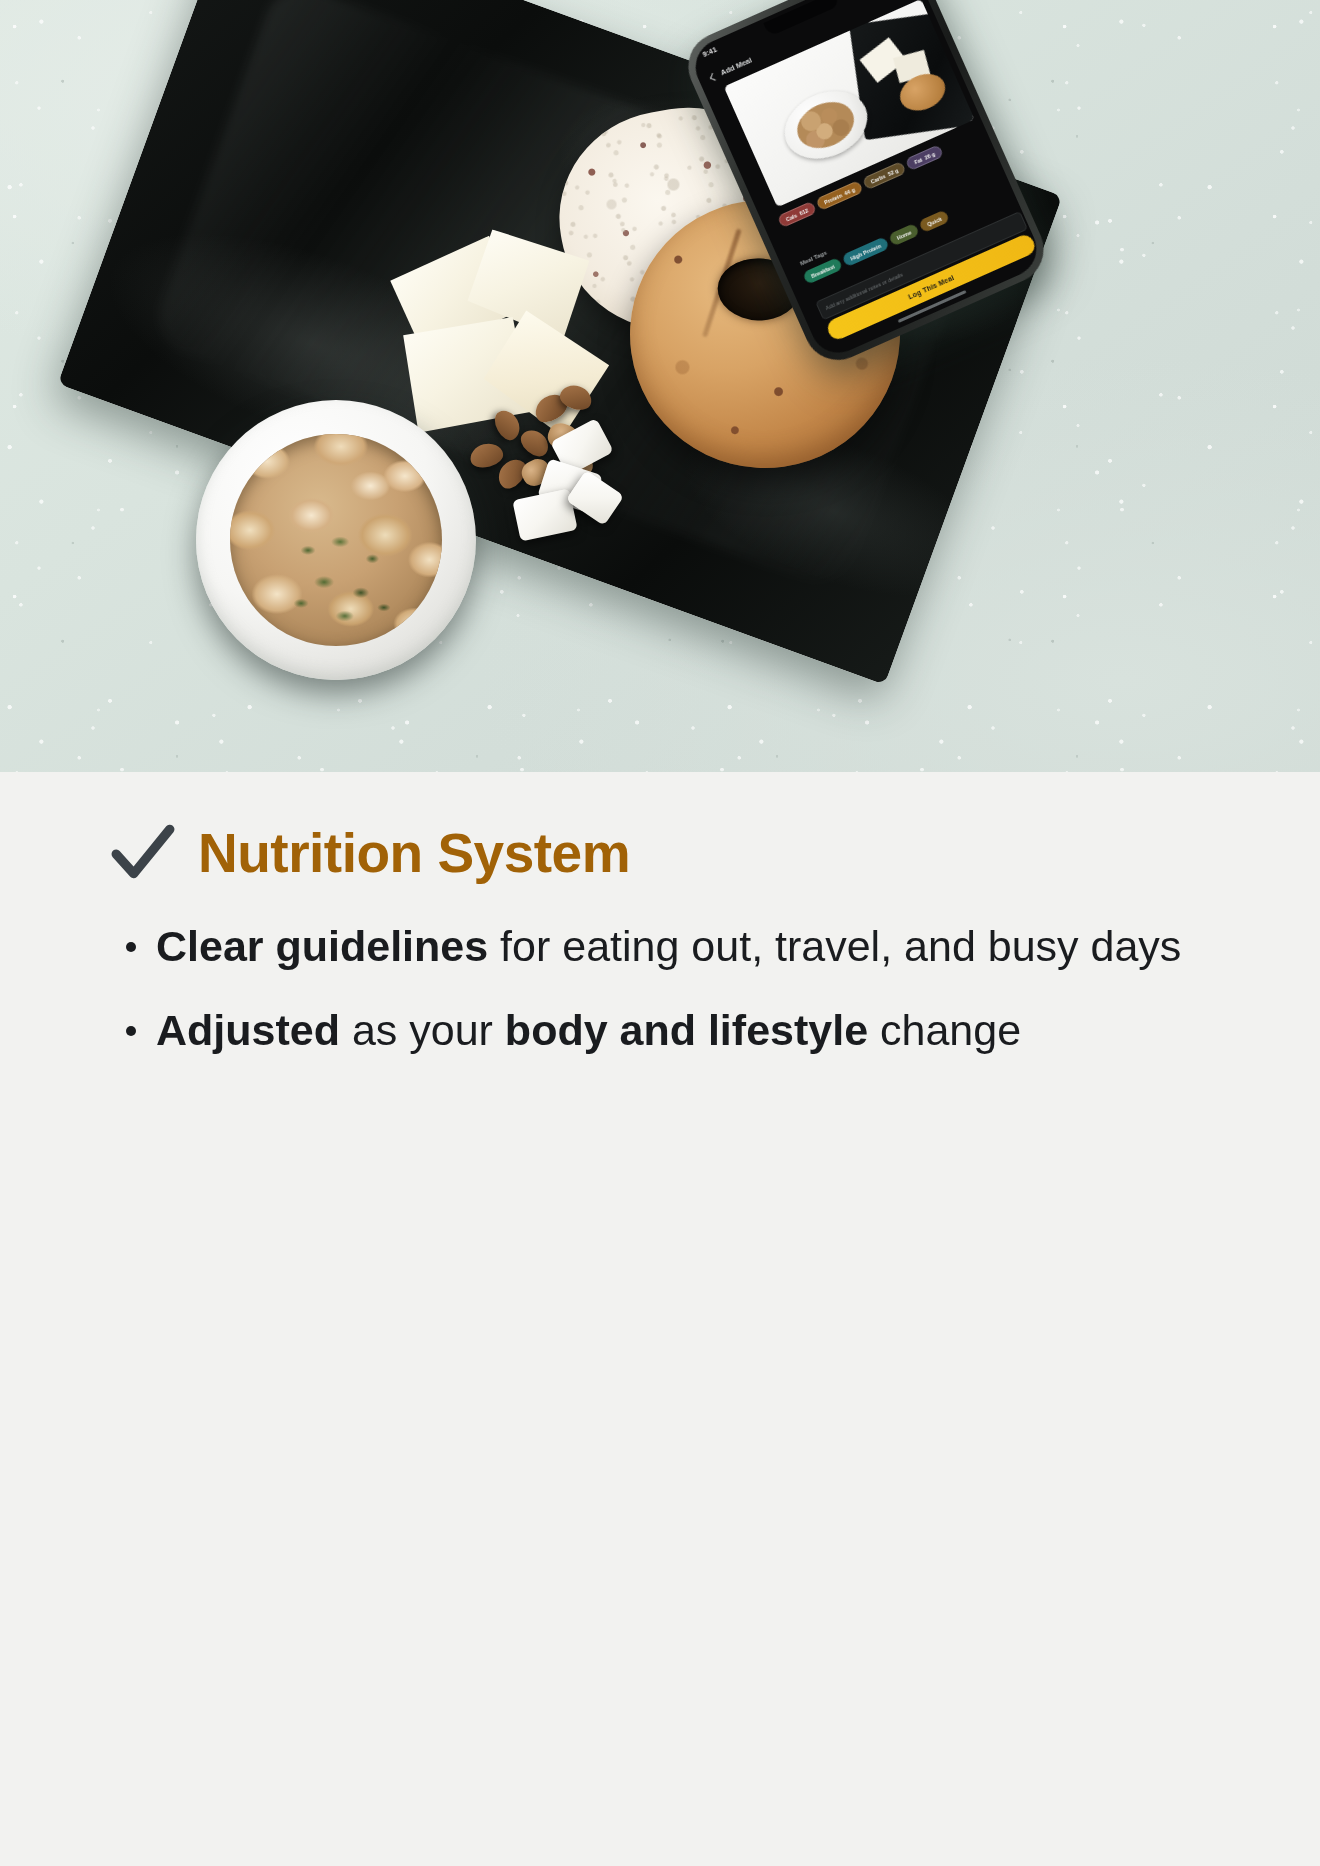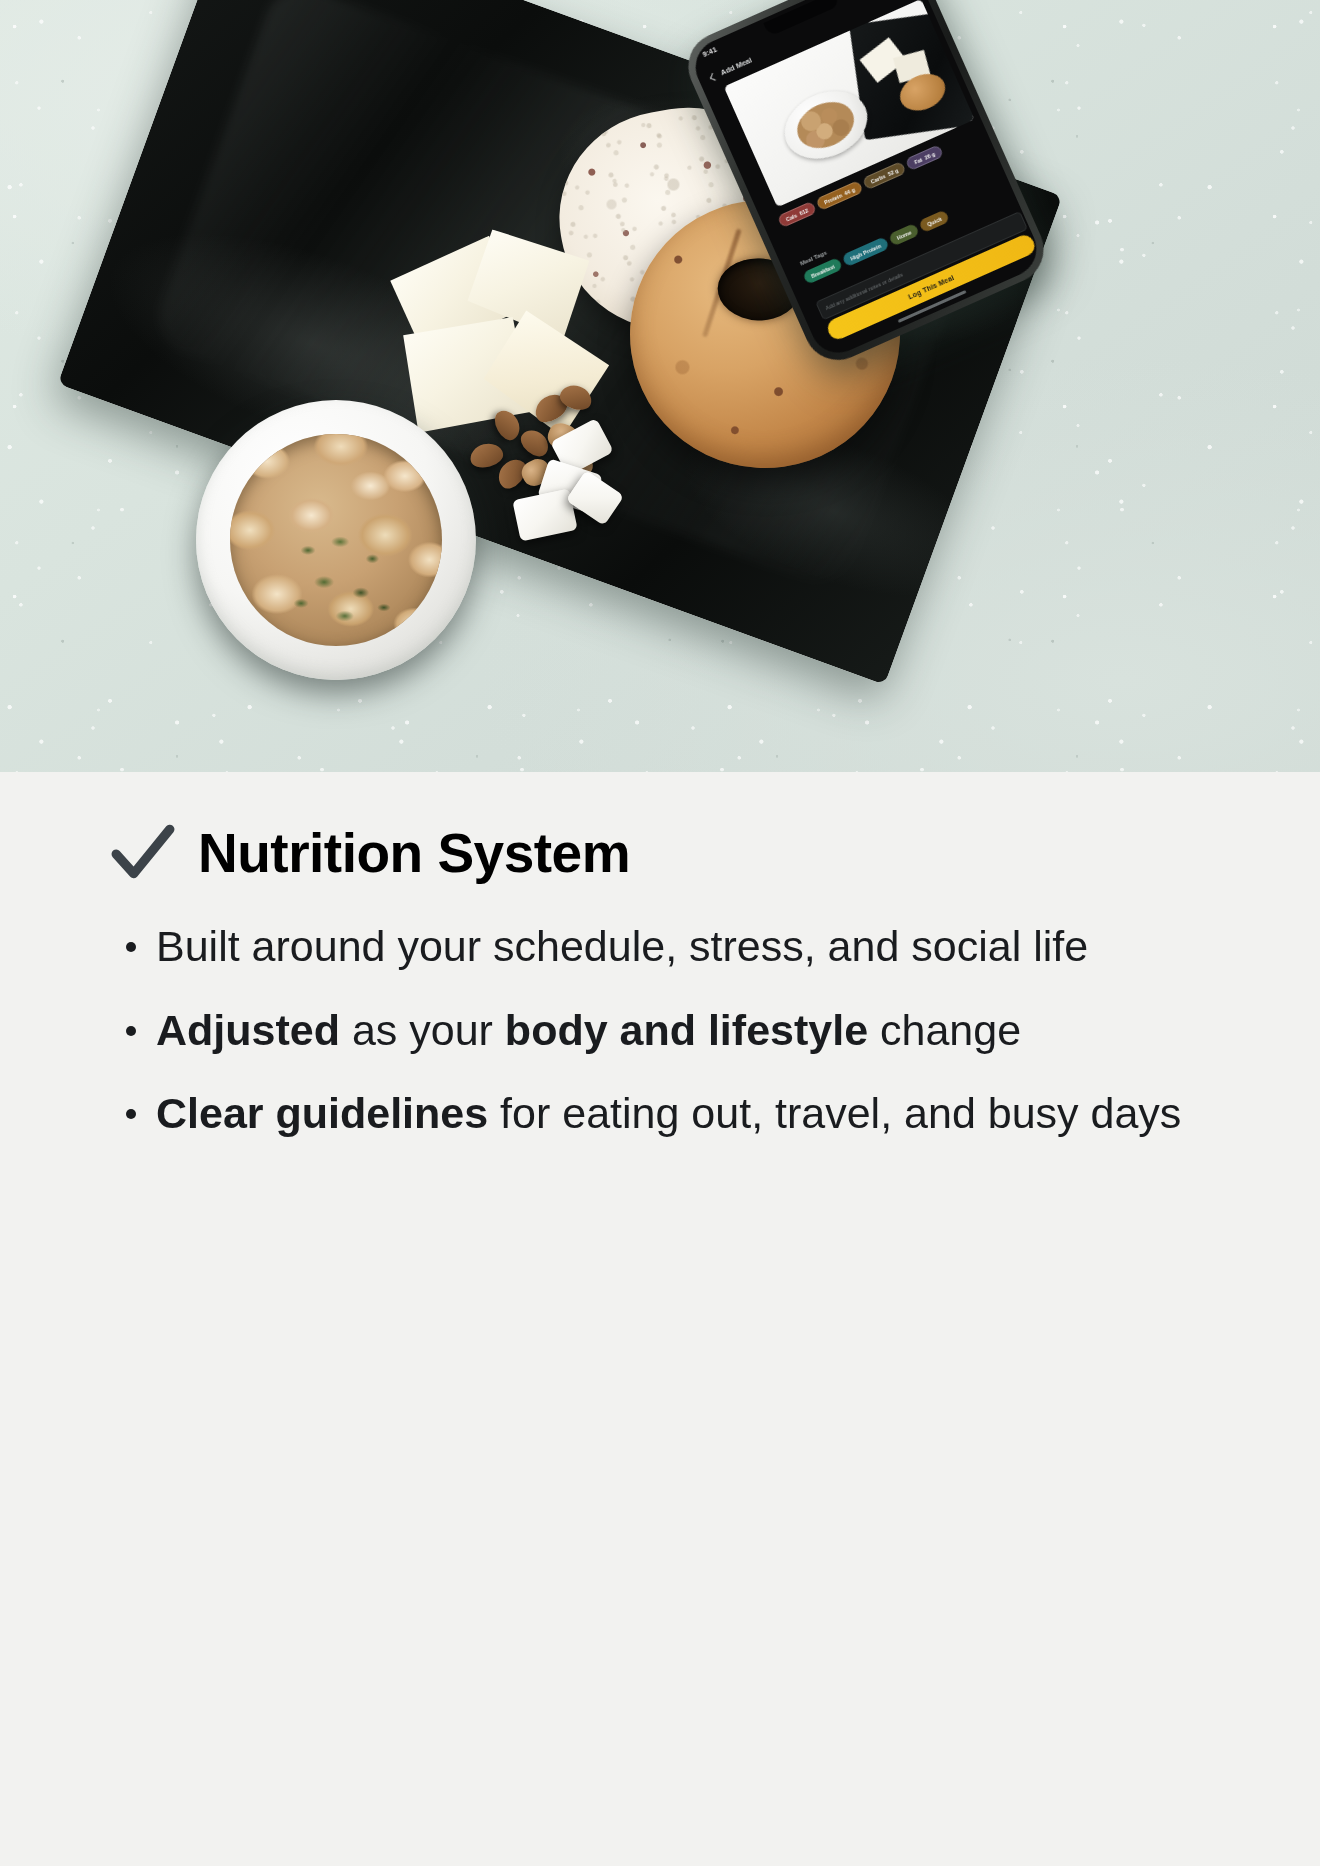--- a/index.html
+++ b/index.html
@@ -465,21 +465,21 @@
     margin-bottom: 26px;
   }
   .check-icon {
     flex: 0 0 auto;
     width: 66px; height: 66px;
     display: block;
   }
   #heading-text {
     font-size: 55px;
     font-weight: bold;
-    color: #000000;
+    color: #a16207;
     letter-spacing: -0.5px;
     line-height: 1;
     font-stretch: condensed;
   }
 
   ul#bullets {
     list-style: none;
     margin: 0; padding: 0;
   }
   ul#bullets li {
@@ -618,19 +618,18 @@
   <div id="panel">
 
     <div id="heading">
       <svg class="check-icon" viewBox="0 0 64 64">
         <path d="M6 33 L23 52 L58 9" fill="none" stroke="#3c4349" stroke-width="9" stroke-linecap="round" stroke-linejoin="round"></path>
       </svg>
       <span id="heading-text">Nutrition System</span>
     </div>
 
     <ul id="bullets">
-        <li><span>Built around your schedule, stress, and social life</span></li>
+        <li><b>Clear guidelines</b><span> for eating out, travel, and busy days</span></li>
         <li><b>Adjusted</b><span> as your </span><b>body and lifestyle</b><span> change</span></li>
-        <li><b>Clear guidelines</b><span> for eating out, travel, and busy days</span></li>
       </ul>
 
   </div>
 </div>
 
 </body></html>

